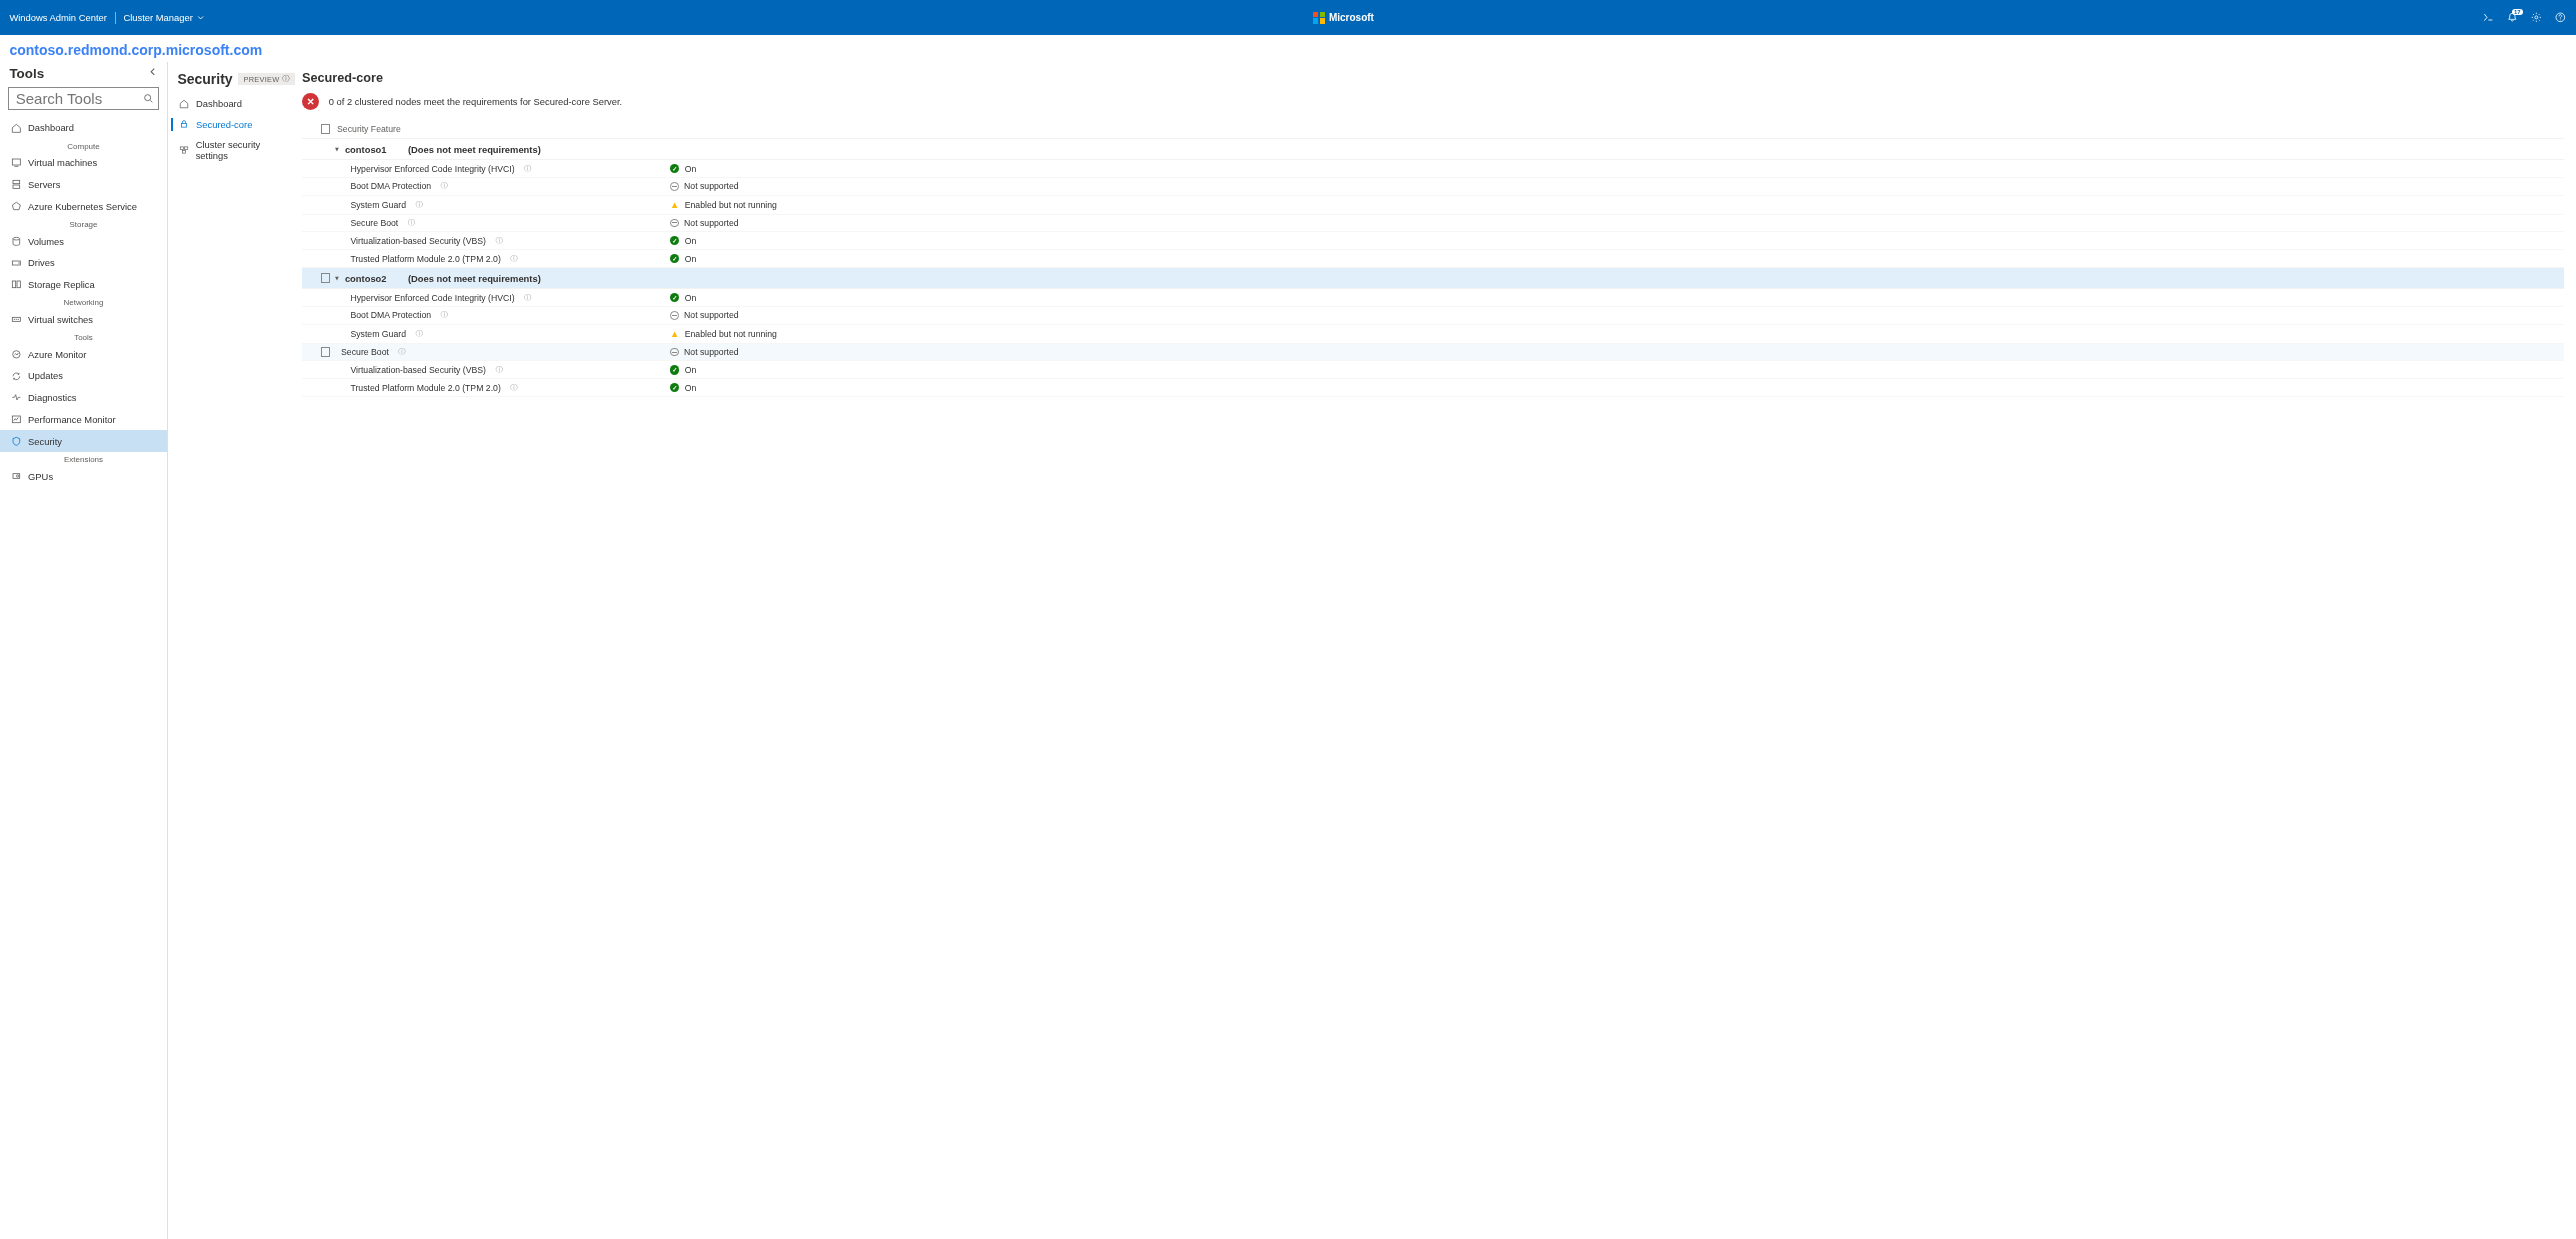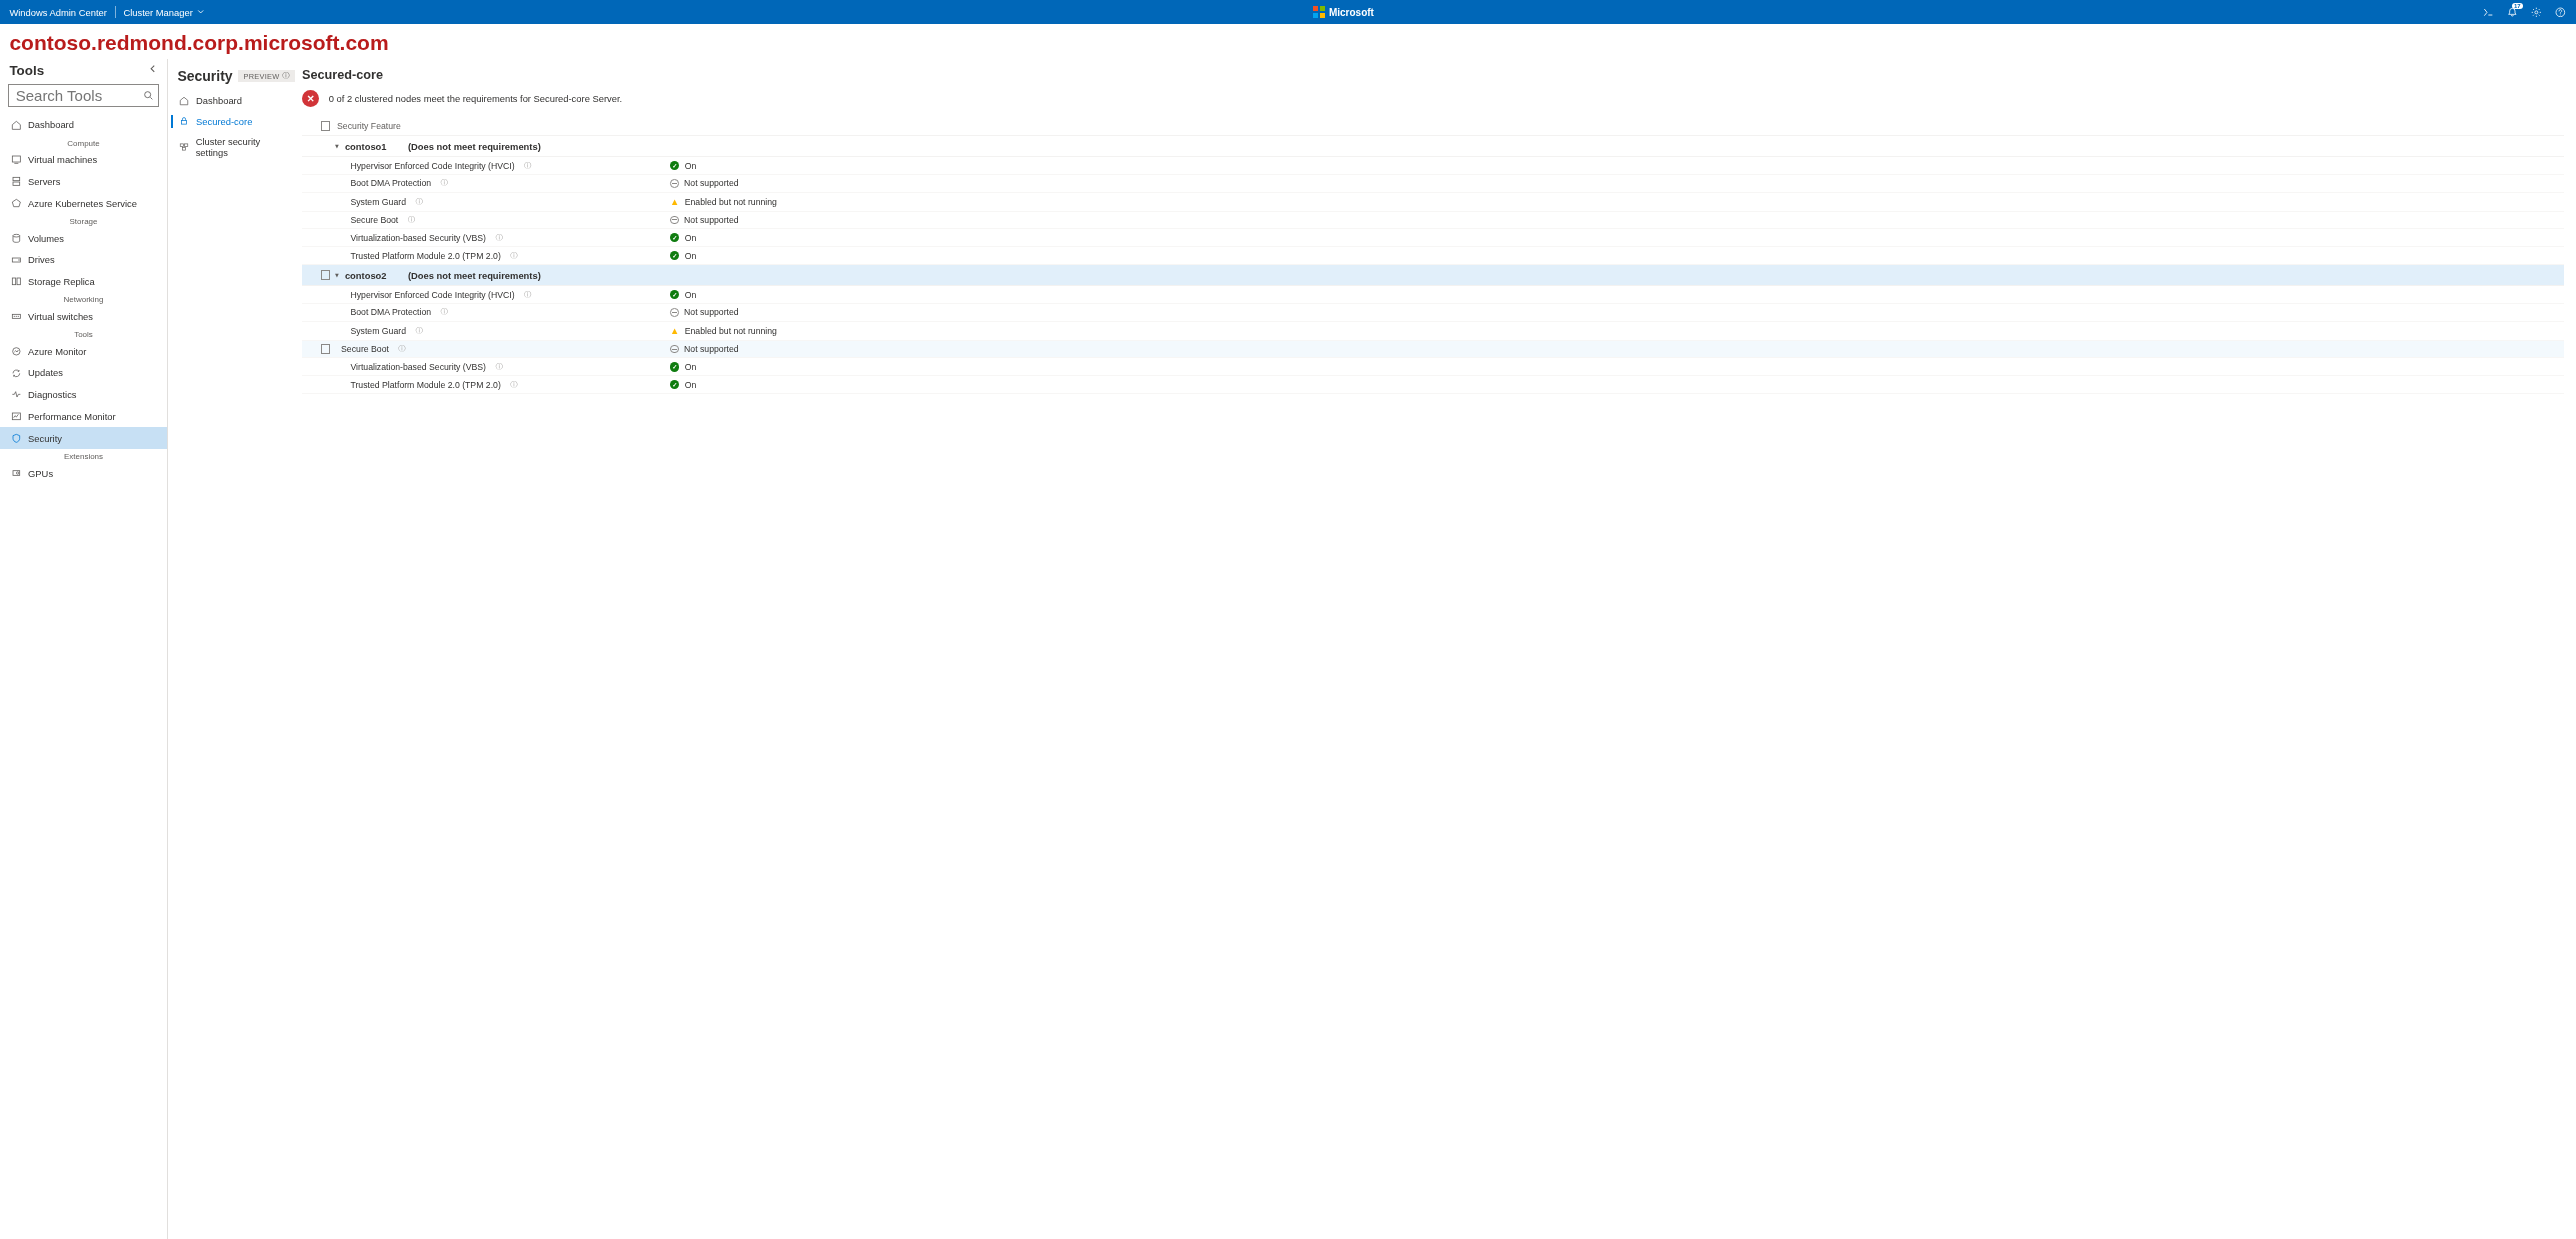--- a/index.html
+++ b/index.html
@@ -1,31 +1,31 @@
 <!DOCTYPE html>
 <html style="font-size:10.7px"><head>
 <meta charset="utf-8">
 <style>
 * { box-sizing: border-box; margin: 0; padding: 0; font-family: "Segoe UI", Arial, sans-serif; }
 body { background: #fff; color: #323130; font-size: 9.4px; overflow: hidden; }
 
-.topbar { background: #0067b8; color: #fff; height: 24px; display: flex; align-items: center; padding: 0 9.4px; justify-content: space-between; }
+.topbar { background: #0067b8; color: #fff; height: 35px; display: flex; align-items: center; padding: 0 9.4px; justify-content: space-between; }
 .topbar-left { display: flex; align-items: center; gap: 8px; font-size: 9.4px; }
 .topbar-left .divider { width: 0.7px; height: 12px; background: rgba(255,255,255,0.5); }
 .topbar-left .scope { display: flex; align-items: center; gap: 4px; cursor: pointer; }
 .topbar-center { display: flex; align-items: center; gap: 4px; font-size: 10px; font-weight: 600; }
 .ms-logo { width: 12px; height: 12px; display: grid; grid-template-columns: 1fr 1fr; grid-template-rows: 1fr 1fr; gap: 1.3px; }
 .ms-logo span:nth-child(1){background:#f25022;} .ms-logo span:nth-child(2){background:#7fba00;}
 .ms-logo span:nth-child(3){background:#00a4ef;} .ms-logo span:nth-child(4){background:#ffb900;}
 .topbar-right { display: flex; align-items: center; gap: 12px; }
 .topbar-right .tb-icon { width: 12px; height: 12px; display: inline-flex; align-items: center; justify-content: center; cursor: pointer; position: relative; }
 .tb-badge { position:absolute; top:-2.7px; right:-4px; background:#fff; color:#0067b8; font-size:6px; border-radius:4.7px; padding:0 2px; font-weight:600;}
 
 .conn-header { padding: 6.7px 9.4px 4px; }
-.conn-title { font-size: 21px; font-weight: 600; color: #b91c1c; }
+.conn-title { font-size: 14px; font-weight: 600; color: #3b82f6; }
 
 .body { display: flex; height: calc(100vh - 24px - 31px); }
 
 .sidebar { width: 168px; border-right: 0.7px solid #e1dfdd; display: flex; flex-direction: column; padding-top: 2.7px; }
 .tools-hdr { display:flex; align-items:center; justify-content:space-between; padding: 1.3px 9.4px 4px; }
 .tools-hdr h2 { font-size: 13.4px; font-weight: 600; }
 .collapse-btn { cursor:pointer; color:#605e5c; }
 .search-wrap { margin: 2.7px 8px 6.7px; position: relative; }
 .search-wrap input { width:100%; height:23px; padding:2.7px 20px 2.7px 6.7px; border:0.7px solid #8a8886; font-size:15px; }
 .search-wrap .mag { position:absolute; right:5.4px; top:5.4px; color:#605e5c; }

